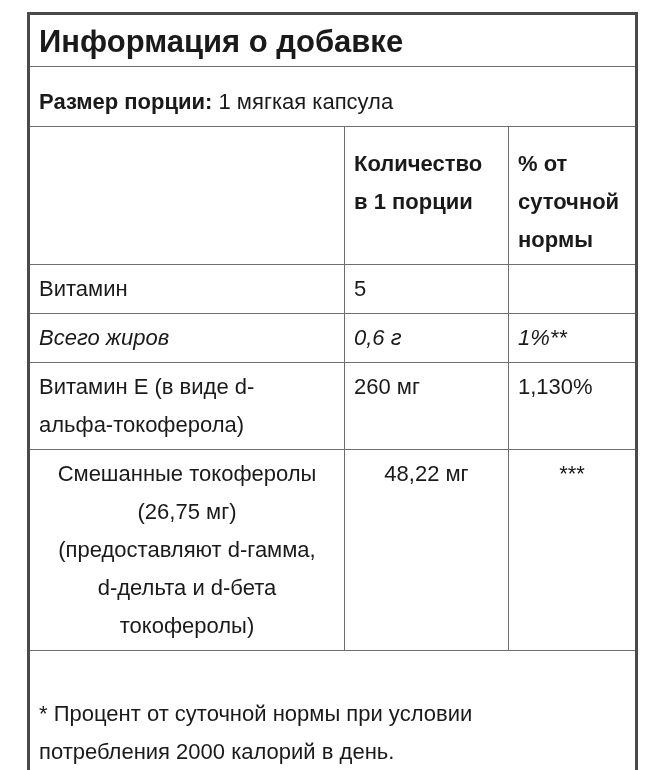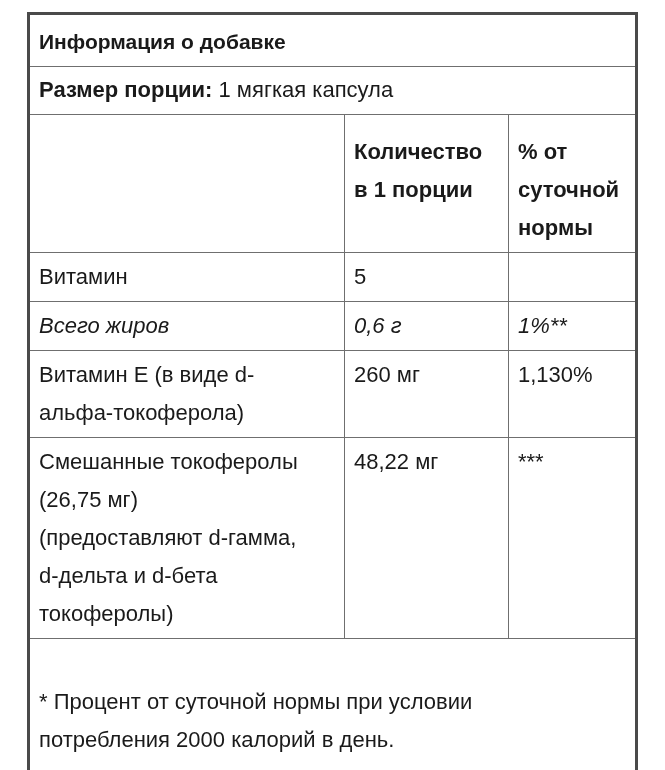--- a/index.html
+++ b/index.html
@@ -38,42 +38,42 @@
     border: 1.5px solid #6f6f6f;
     vertical-align: top;
     text-align: left;
     padding: 5px 9px 5px 9px;
     font-weight: normal;
     white-space: pre-line;
     overflow: hidden;
   }
   tr.caption-row td {
     font-weight: bold;
-    font-size: 21px;
+    font-size: 31px;
     height: 52px;
     padding-top: 8px;
     box-sizing: border-box;
   }
   tr.serving-row td {
     height: 46px;
-    padding-top: 4px;
+    padding-top: 16px;
     box-sizing: border-box;
     white-space: normal;
   }
   tr.serving-row .lbl { font-weight: bold; }
   tr.header-row th {
     font-weight: bold;
     height: 126px;
     box-sizing: border-box;
     padding-top: 18px;
   }
   tr.nutrient-row.r1 td { height: 47px; box-sizing: border-box; }
   tr.nutrient-row.r2 td { height: 49px; box-sizing: border-box; font-style: italic; }
   tr.nutrient-row.r3 td { height: 64px; box-sizing: border-box; }
-  tr.nutrient-row.r4 td { height: 197px; box-sizing: border-box; }
+  tr.nutrient-row.r4 td { height: 197px; box-sizing: border-box; text-align: center; }
   tr.footnotes-row td {
     height: 125px;
     box-sizing: border-box;
     padding-top: 6px;
   }
 </style>
 </head>
 <body>
 
 <div class="page">

